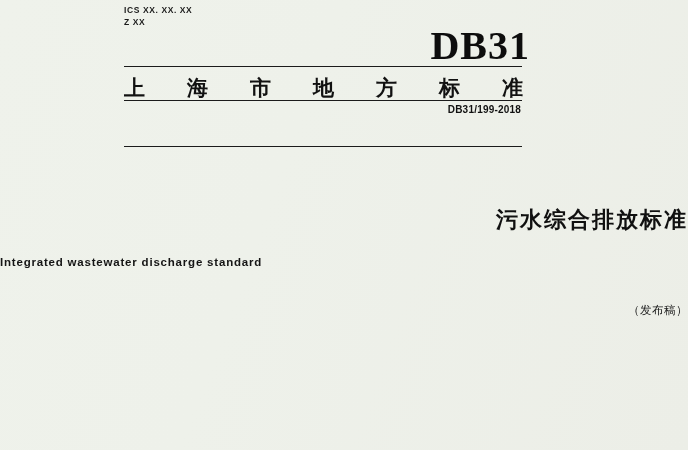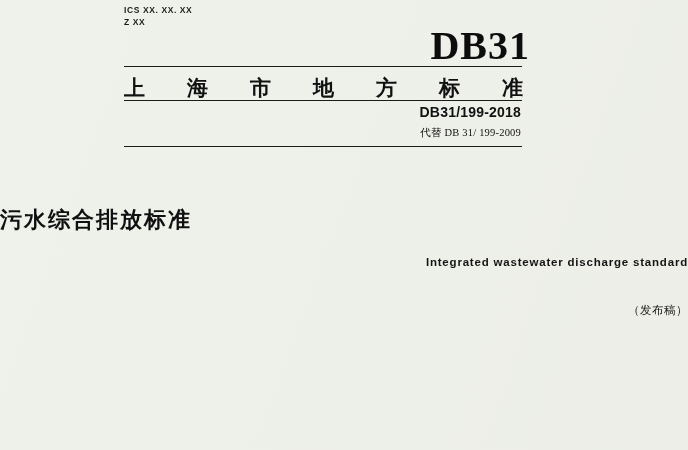--- a/index.html
+++ b/index.html
@@ -61,21 +61,21 @@
   .std-title span {
     display: inline-block;
   }
 
   
   .std-no {
     position: absolute;
     right: 167px;
     top: 104px;
     font-family: "Liberation Sans", sans-serif;
-    font-size: 14px;
+    font-size: 10px;
     font-weight: 700;
     color: #111;
     letter-spacing: 0.2px;
     text-align: right;
   }
   .std-replace {
     position: absolute;
     right: 167px;
     top: 126px;
     font-size: 10.5px;
@@ -94,32 +94,32 @@
   .rule-top { top: 66px; }
   .rule-mid { top: 100px; border-top-width: 1px; }
   .rule-bot { top: 146px; border-top-width: 1.6px; }
 
   
   .doc-title {
     position: absolute;
     left: 0;
     right: 0;
     top: 205px;
-    text-align: left;
+    text-align: right;
     font-size: 22px;
     font-weight: 700;
     color: #101010;
     letter-spacing: 2px;
   }
   .doc-title-en {
     position: absolute;
     left: 0;
     right: 0;
     top: 256px;
-    text-align: right;
+    text-align: left;
     font-family: "Liberation Sans", sans-serif;
     font-size: 11.5px;
     font-weight: 700;
     color: #151515;
     letter-spacing: 0.8px;
   }
   .doc-stage {
     position: absolute;
     left: 0;
     right: 0;
@@ -150,21 +150,20 @@
     <span>市</span>
     <span>地</span>
     <span>方</span>
     <span>标</span>
     <span>准</span>
   </div>
 
   <div class="rule rule-mid"></div>
 
   <div class="std-no">DB31/199-2018</div>
-  <div class="std-replace">代替 DB 31/ 199-2009</div>
 
   <div class="rule rule-bot"></div>
 
   <div class="doc-title">污水综合排放标准</div>
   <div class="doc-title-en">Integrated wastewater discharge standard</div>
   <div class="doc-stage">（发布稿）</div>
 
 </div>
 
 </body></html>

